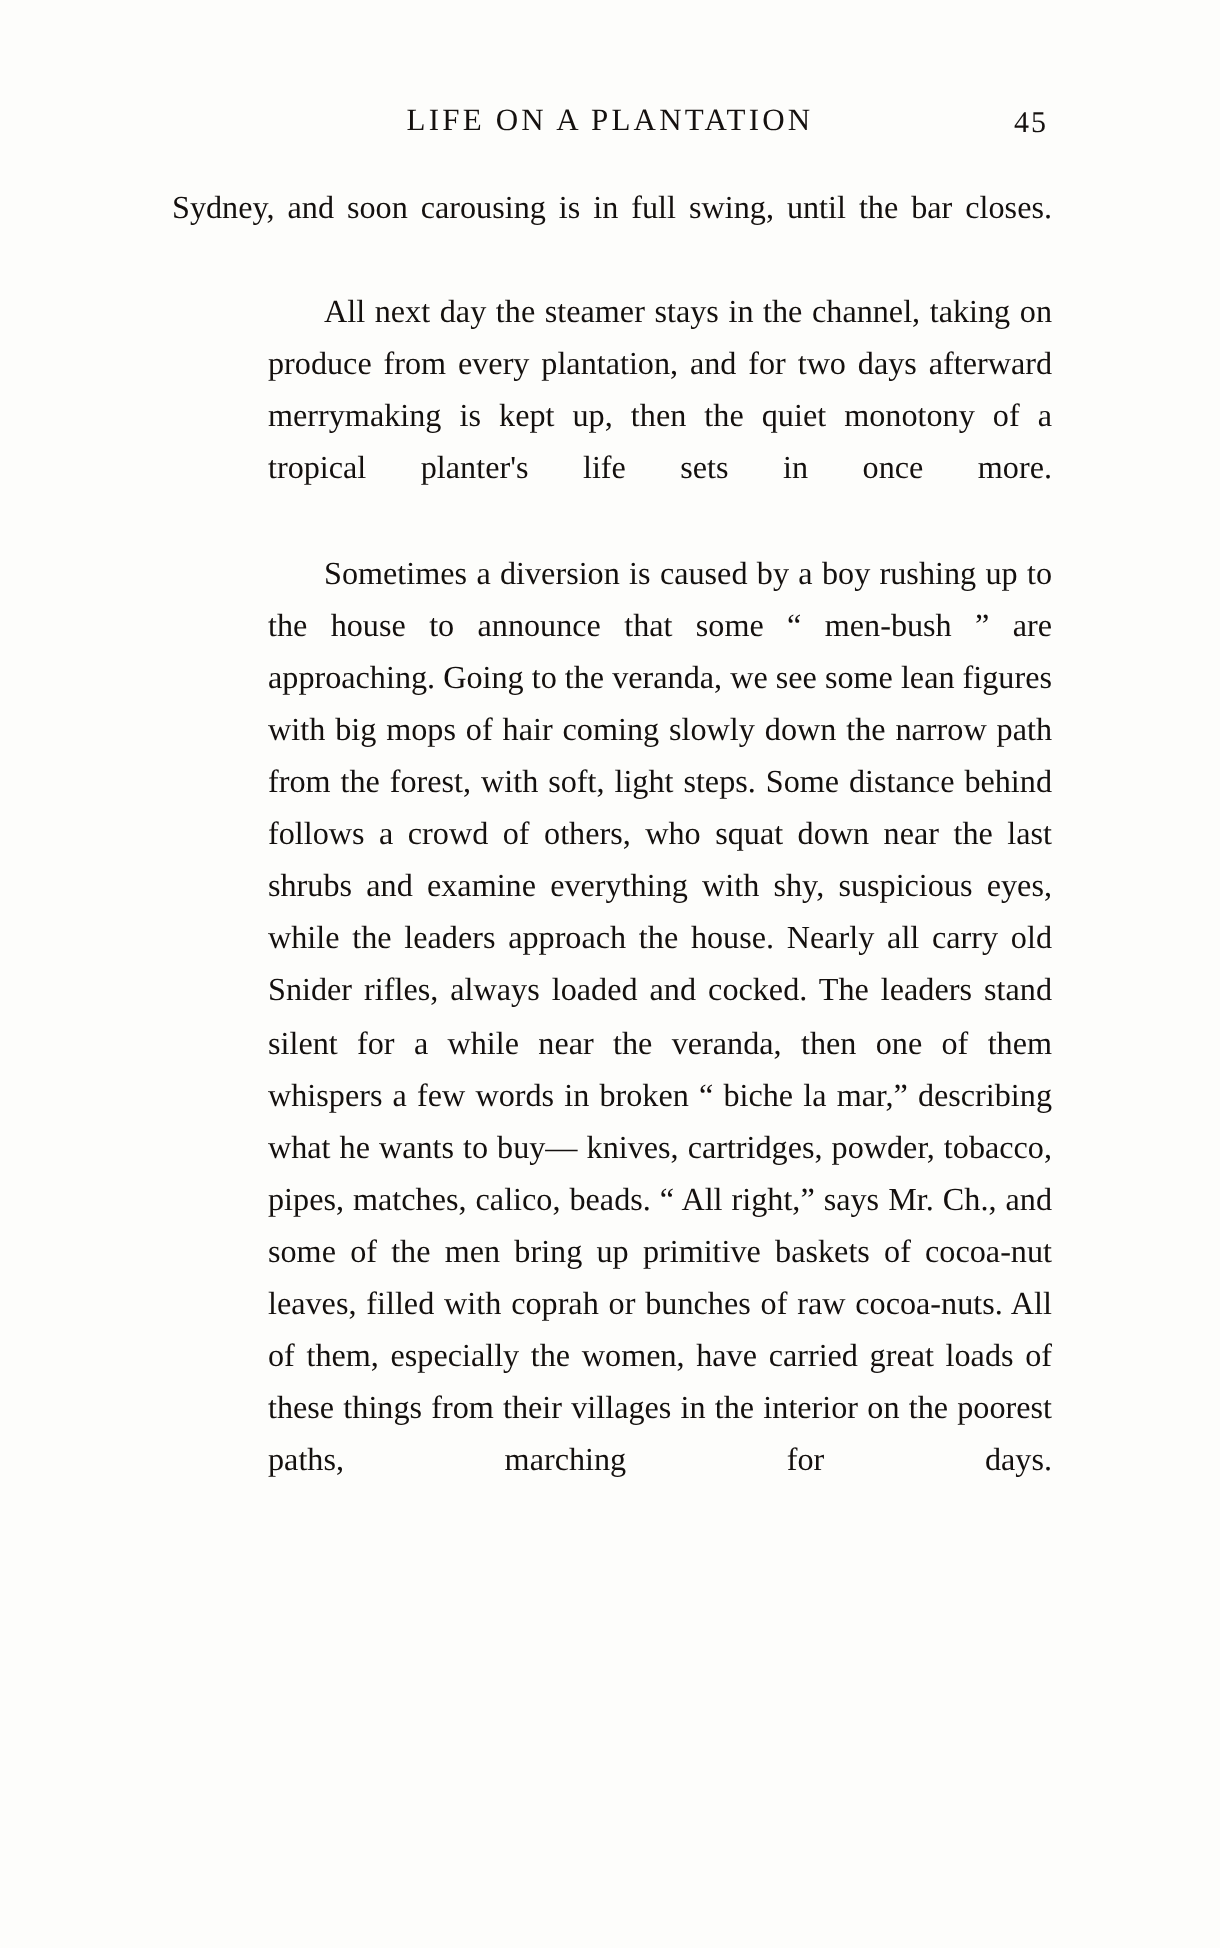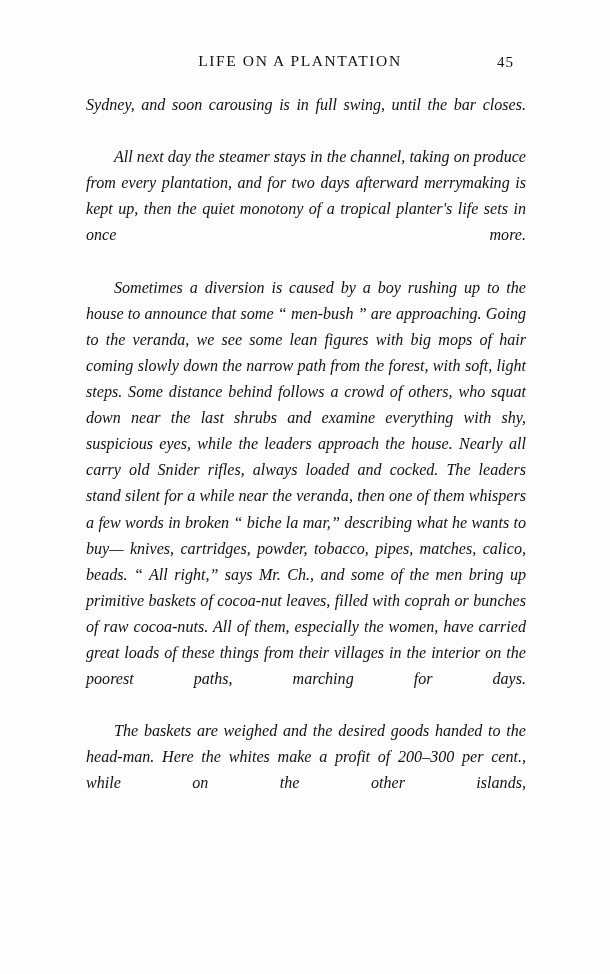--- a/index.html
+++ b/index.html
@@ -18,21 +18,21 @@
     position: relative;
     width: 610px;
     height: 974px;
     box-sizing: border-box;
     background: #fdfdfb;
   }
   .header {
     position: absolute;
     top: 52px;
     left: 86px;
-    right: 96px;
+    right: 86px;
     height: 22px;
     font-family: Liberation Serif, serif;
   }
   .running-head {
     position: absolute;
     left: 0;
     right: 0;
     text-align: center;
     font-size: 15.5px;
     letter-spacing: 1.6px;
@@ -58,24 +58,24 @@
     font-size: 16.1px;
     line-height: 26.1px;
     text-align: justify;
     color: #14100e;
   }
   .body-text p {
     margin: 0;
     text-indent: 0;
     -webkit-hyphens: none;
     hyphens: none;
-    font-style: italic;
   }
   .body-text p.indent {
     text-indent: 28px;
+    margin-left: 48px;
   }
   .body-text p:last-child {
     text-align: justify;
   }
   
   .body-text p::after {
     content: "";
     display: inline-block;
     width: 100%;
   }
@@ -87,16 +87,15 @@
 
   <div class="header">
     <div class="running-head">Life on a Plantation</div>
     <div class="folio">45</div>
   </div>
 
   <div class="body-text" id="body-text">
       <p class="">Sydney, and soon carousing is in full swing, until the bar closes.</p>
       <p class="indent">All next day the steamer stays in the channel, taking on produce from every plantation, and for two days afterward merrymaking is kept up, then the quiet monotony of a tropical planter's life sets in once more.</p>
       <p class="indent">Sometimes a diversion is caused by a boy rushing up to the house to announce that some “ men-bush ” are approaching. Going to the veranda, we see some lean figures with big mops of hair coming slowly down the narrow path from the forest, with soft, light steps. Some distance behind follows a crowd of others, who squat down near the last shrubs and examine everything with shy, suspicious eyes, while the leaders approach the house. Nearly all carry old Snider rifles, always loaded and cocked. The leaders stand silent for a while near the veranda, then one of them whispers a few words in broken “ biche la mar,” describing what he wants to buy— knives, cartridges, powder, tobacco, pipes, matches, calico, beads. “ All right,” says Mr. Ch., and some of the men bring up primitive baskets of cocoa-nut leaves, filled with coprah or bunches of raw cocoa-nuts. All of them, especially the women, have carried great loads of these things from their villages in the interior on the poorest paths, marching for days.</p>
-      <p class="indent">The baskets are weighed and the desired goods handed to the head-man. Here the whites make a profit of 200–300 per cent., while on the other islands,</p>
     </div>
 
 </div>
 
 </body></html>

